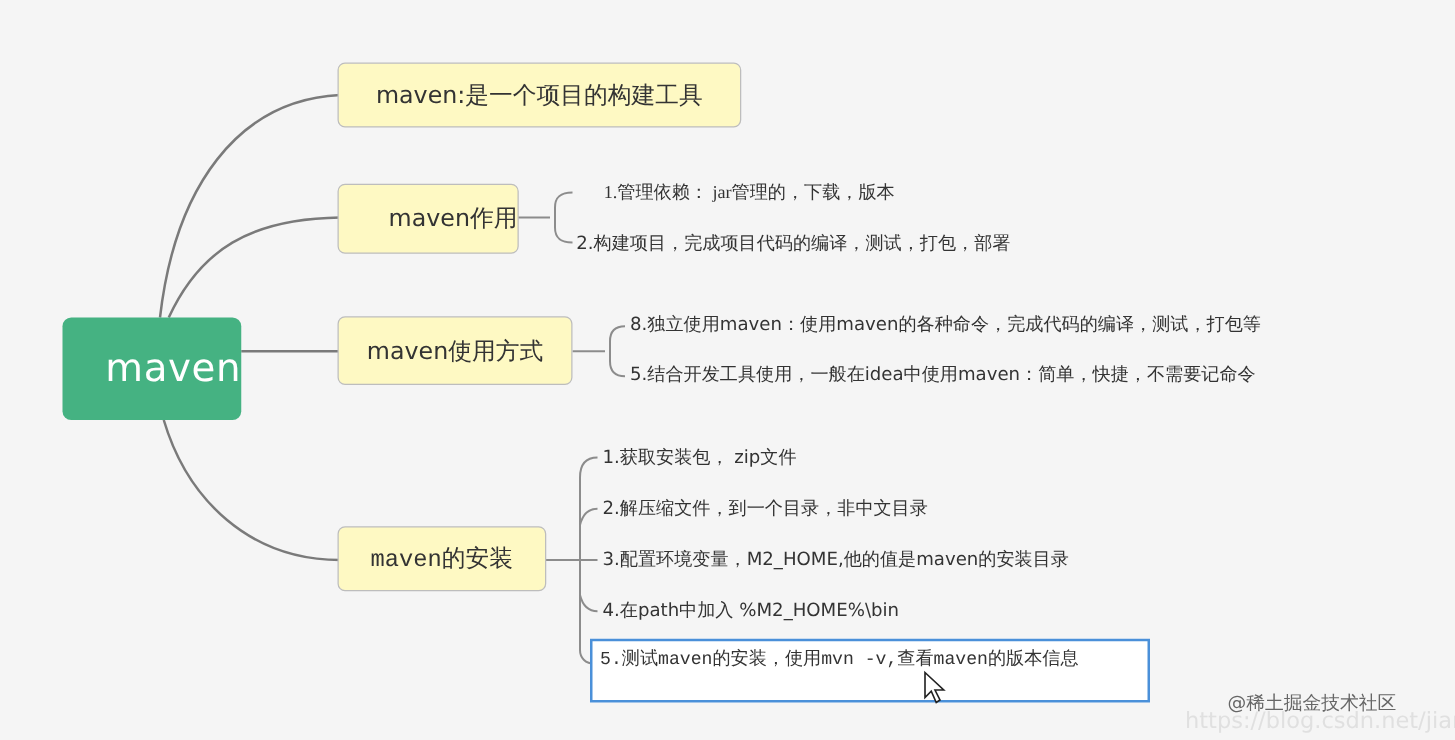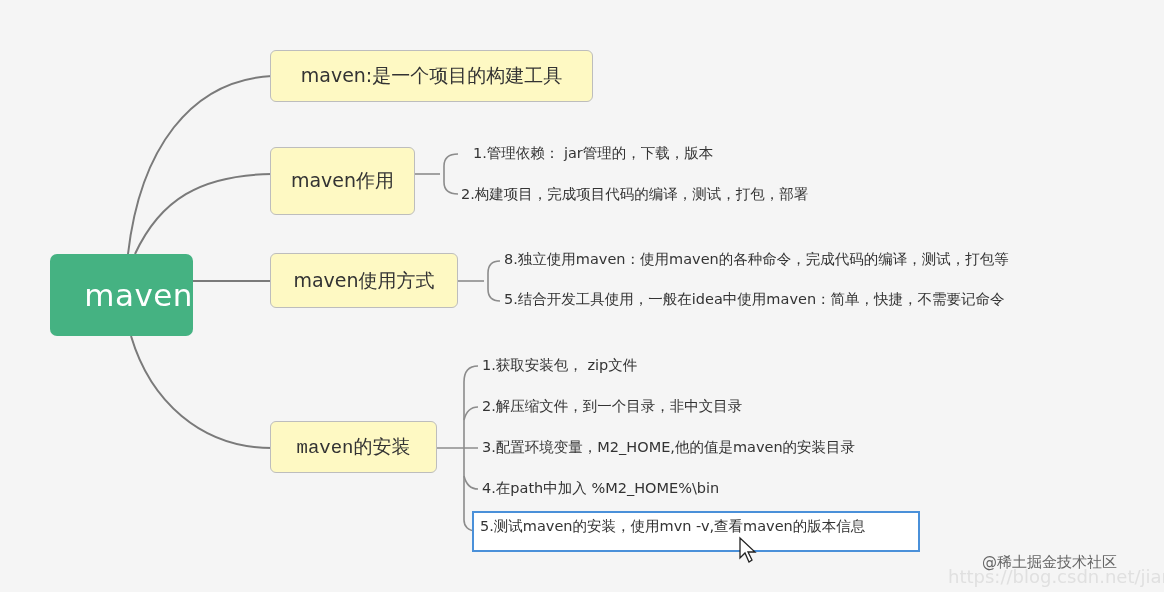--- a/index.html
+++ b/index.html
@@ -60,39 +60,39 @@
 </svg>
 
 <div class="root">
   <span>maven</span>
 </div>
 
 <div class="branch" style="left:270px;top:50px;width:323px;height:52px;">
   <span>maven:是一个项目的构建工具</span>
 </div>
 
-<div class="branch" style="left:270px;top:147px;width:145px;height:68px;">
+<div class="branch" style="left:270px;top:147px;width:145px;height:56px;justify-content:flex-end;">
   <span>maven作用</span>
 </div>
-<div class="leaf" style="left:473px;top:144px;">1.管理依赖： jar管理的，下载，版本</div>
+<div class="leaf" style="left:483px;top:144px;font-family:Liberation Serif, serif;">1.管理依赖： jar管理的，下载，版本</div>
 <div class="leaf" style="left:461px;top:185px;">2.构建项目，完成项目代码的编译，测试，打包，部署</div>
 
 <div class="branch" style="left:270px;top:253px;width:188px;height:55px;">
   <span>maven使用方式</span>
 </div>
 <div class="leaf" style="left:504px;top:250px;">8.独立使用maven：使用maven的各种命令，完成代码的编译，测试，打包等</div>
 <div class="leaf" style="left:504px;top:290px;">5.结合开发工具使用，一般在idea中使用maven：简单，快捷，不需要记命令</div>
 
 <div class="branch" style="left:270px;top:421px;width:167px;height:52px;font-family:Liberation Mono, monospace;">
   <span>maven的安装</span>
 </div>
 <div class="leaf" style="left:482px;top:356px;">1.获取安装包， zip文件</div>
 <div class="leaf" style="left:482px;top:397px;">2.解压缩文件，到一个目录，非中文目录</div>
 <div class="leaf" style="left:482px;top:438px;">3.配置环境变量，M2_HOME,他的值是maven的安装目录</div>
 <div class="leaf" style="left:482px;top:479px;">4.在path中加入 %M2_HOME%\bin</div>
-<div class="leaf selected" style="left:472px;top:511px;width:448px;height:41px;">5.测试maven的安装，使用mvn -v,查看maven的版本信息</div>
+<div class="leaf selected" style="left:472px;top:511px;width:448px;height:51px;font-family:Liberation Mono, monospace;">5.测试maven的安装，使用mvn -v,查看maven的版本信息</div>
 
 <svg class="cursor" width="20" height="28">
   <path d="M2 2 L2 22 L7 17 L11 26 L14 24 L10 16 L17 16 Z" fill="#fff" stroke="#222" stroke-width="1.3"></path>
 </svg>
 
 <div class="watermark-url">https://blog.csdn.net/jianban_</div>
 <div class="watermark">@稀土掘金技术社区</div>
 
 </body></html>

